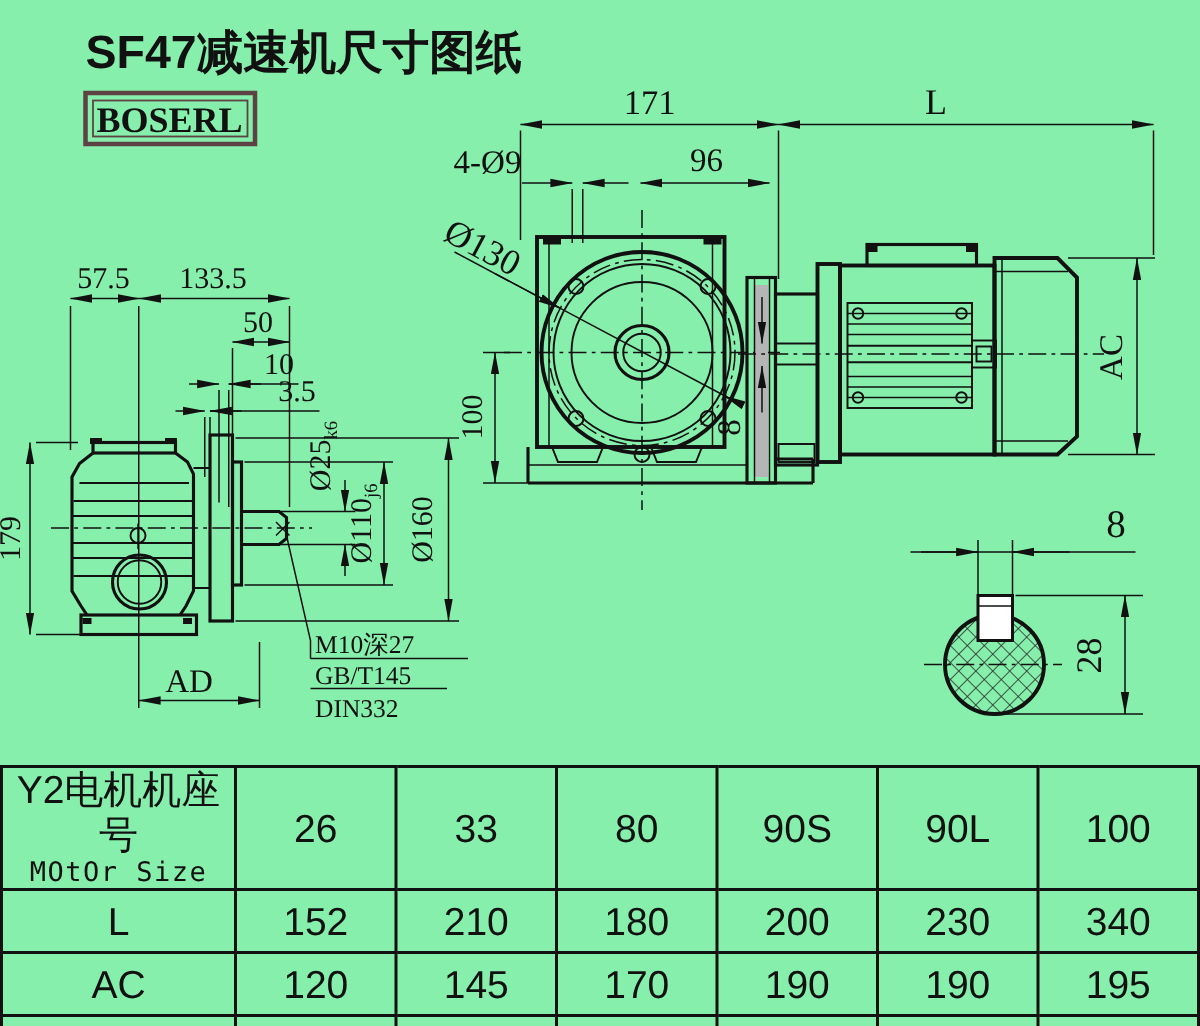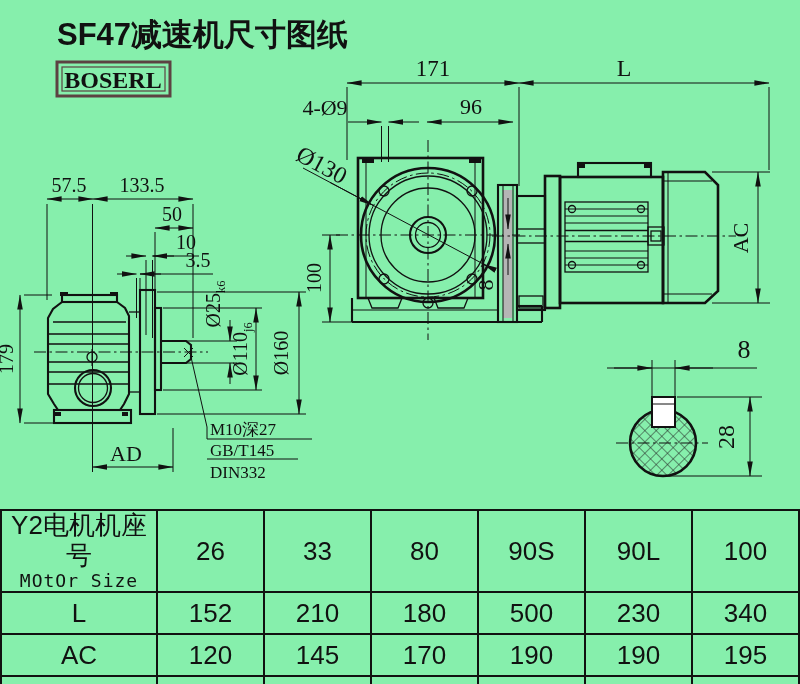--- a/index.html
+++ b/index.html
@@ -276,21 +276,21 @@
     <td>80</td>
     <td>90S</td>
     <td>90L</td>
     <td>100</td>
   </tr>
   <tr style="height:42px;">
     <td>L</td>
     <td>152</td>
     <td>210</td>
     <td>180</td>
-    <td>500</td>
+    <td>200</td>
     <td>230</td>
     <td>340</td>
   </tr>
   <tr style="height:42px;">
     <td>AC</td>
     <td>120</td>
     <td>145</td>
     <td>170</td>
     <td>190</td>
     <td>190</td>

